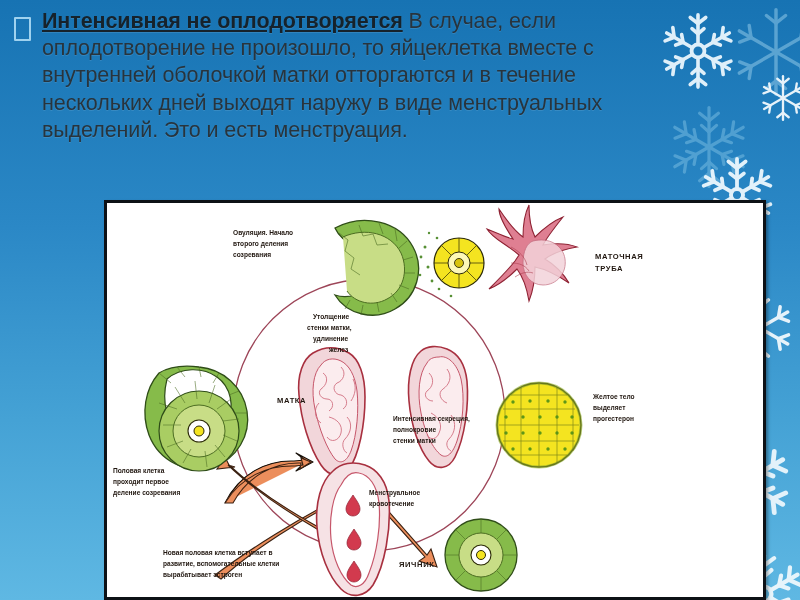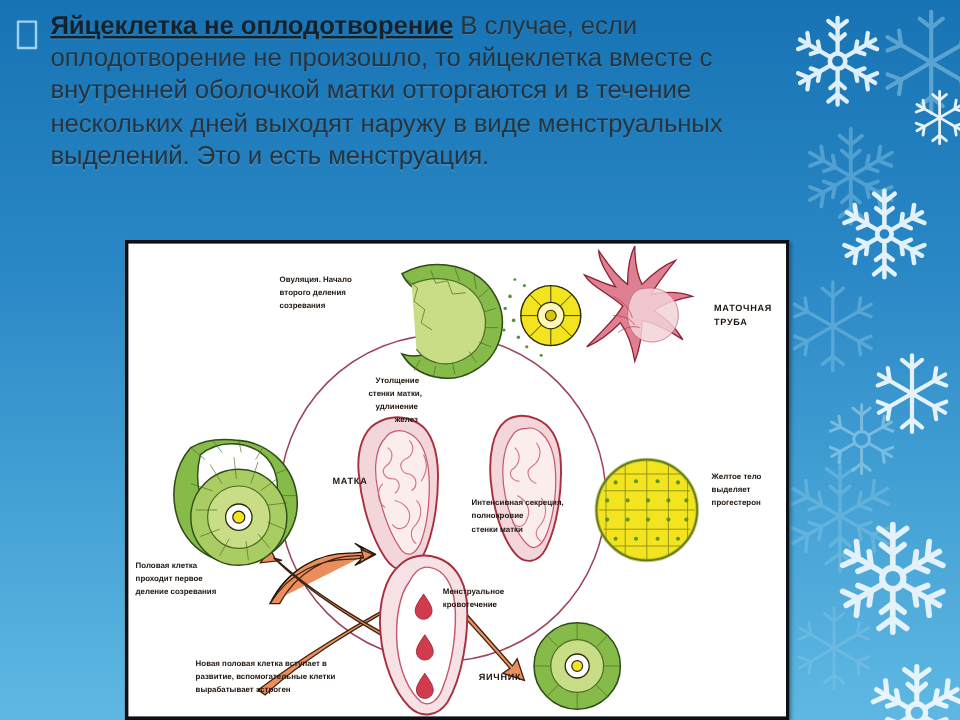--- a/index.html
+++ b/index.html
@@ -24,21 +24,21 @@
     width:13px;height:20px;flex:0 0 13px;margin-top:9px;margin-right:11px;
     border:2px solid #9fd2ef;border-radius:1px;background:transparent;
   }
   #para{
     color:#28343d;font-size:21.5px;line-height:27.2px;letter-spacing:-0.1px;
     text-shadow:0 1px 0 rgba(255,255,255,.10);
   }
   #lead{font-weight:bold;text-decoration:underline;color:#16222b;}
   
   #panel{
-    position:absolute;left:104px;top:200px;width:554px;height:400px;
+    position:absolute;left:104px;top:200px;width:662px;height:400px;
     background:#ffffff;border:3px solid #0d1116;box-sizing:border-box;
     box-shadow:2px 2px 3px rgba(0,0,0,.35);overflow:hidden;
   }
   #panel svg{display:block;}
   .lbl{font-family:"Liberation Sans","DejaVu Sans",sans-serif;fill:#20160f;font-weight:bold;}
   .lbl-s{font-size:6.6px;}
   .lbl-cap{font-size:7.6px;letter-spacing:.6px;}
 </style>
 </head>
 <body>
@@ -564,21 +564,21 @@
               <line x1="50" y1="22" x2="40" y2="14"></line>
               <line x1="50" y1="22" x2="60" y2="14"></line>
             </g>
         </g>
       </svg>
     </div>
   </div>
 
   <div id="textblock">
     <div id="bullet-box"></div>
-    <div id="para"><span id="lead">Яйцеклетка не оплодотворение</span><span id="rest"> В случае, если оплодотворение не произошло, то яйцеклетка вместе с внутренней оболочкой матки отторгаются и в течение нескольких дней выходят наружу в виде менструальных выделений. Это и есть менструация.</span></div>
+    <div id="para"><span id="lead">Интенсивная не оплодотворяется</span><span id="rest"> В случае, если оплодотворение не произошло, то яйцеклетка вместе с внутренней оболочкой матки отторгаются и в течение нескольких дней выходят наружу в виде менструальных выделений. Это и есть менструация.</span></div>
   </div>
 
   <div id="panel">
     <svg width="548" height="394" viewBox="0 0 548 394">
 
       <circle cx="262" cy="212" r="136" fill="none" stroke="#9d4558" stroke-width="1.3"></circle>
 
       <g>
         <path d="M118,300 C132,272 158,258 186,259 L196,258" stroke="#16100a" stroke-width="1.2" fill="none"></path>
         <path d="M119,299 C133,271 159,257 187,258 L198,257 L189,250 L206,259 L189,268 L197,260" fill="#ec8e5c" stroke="#16100a" stroke-width="1.1" stroke-linejoin="round"></path>

